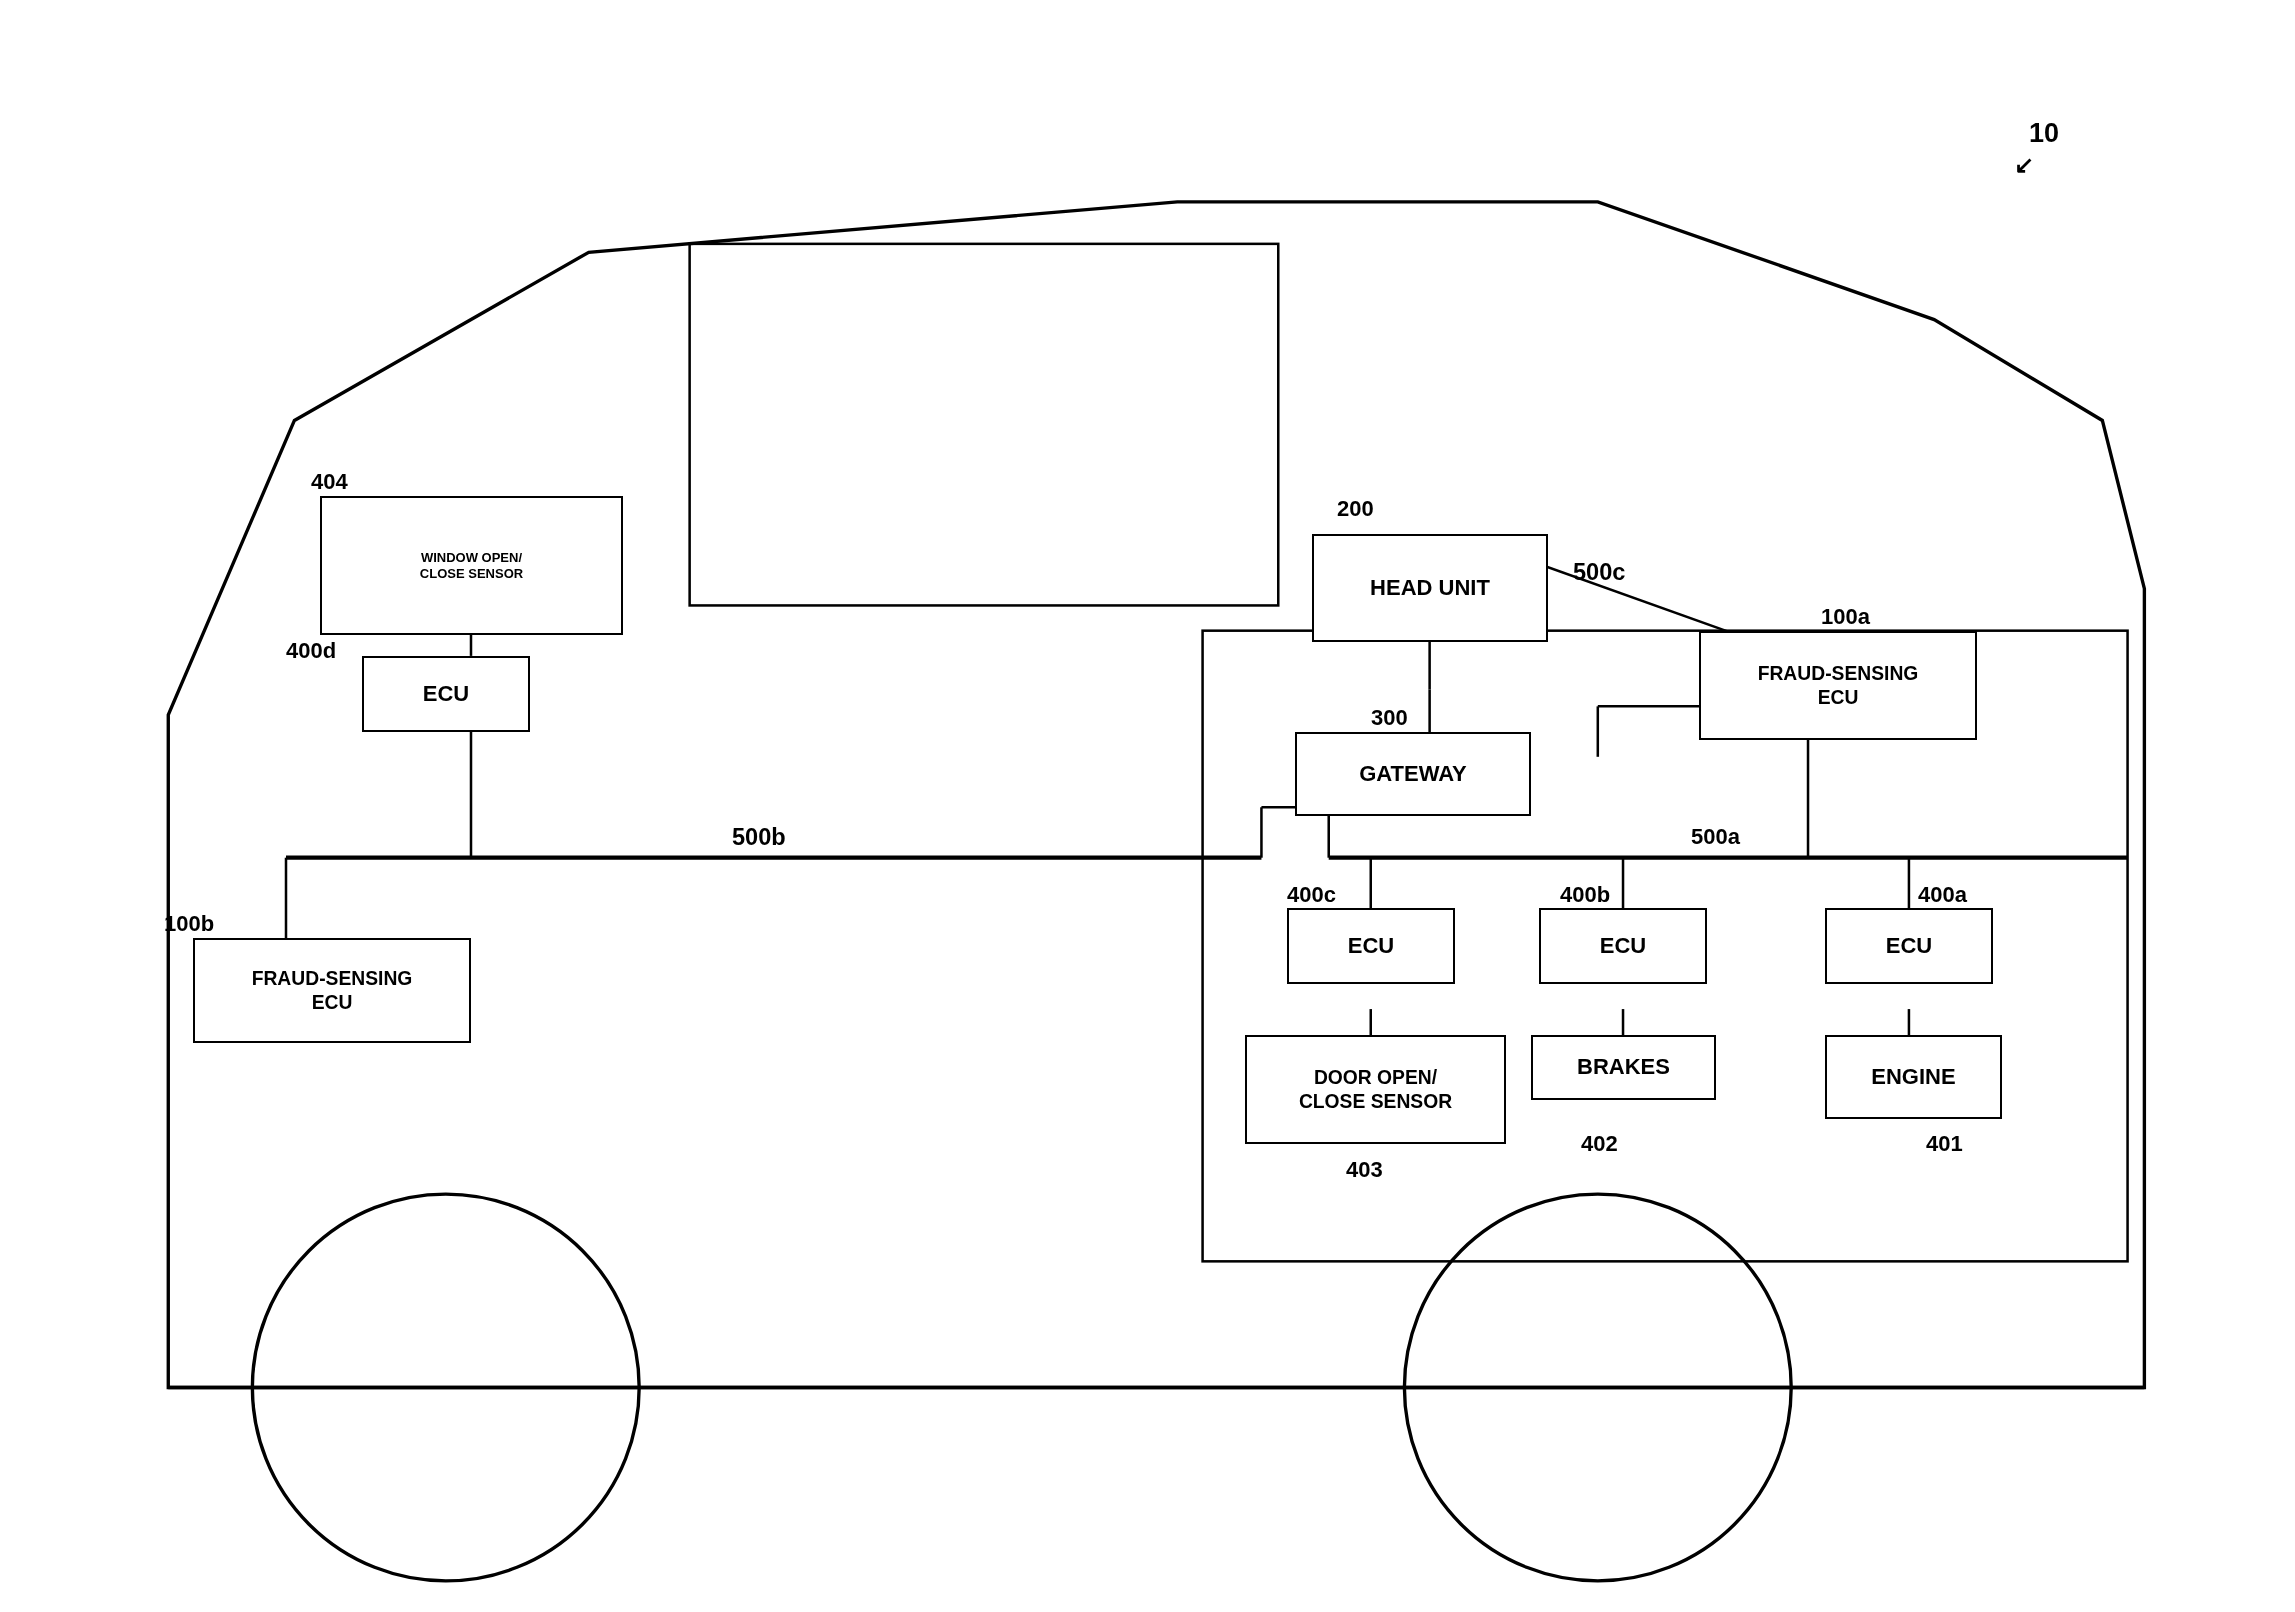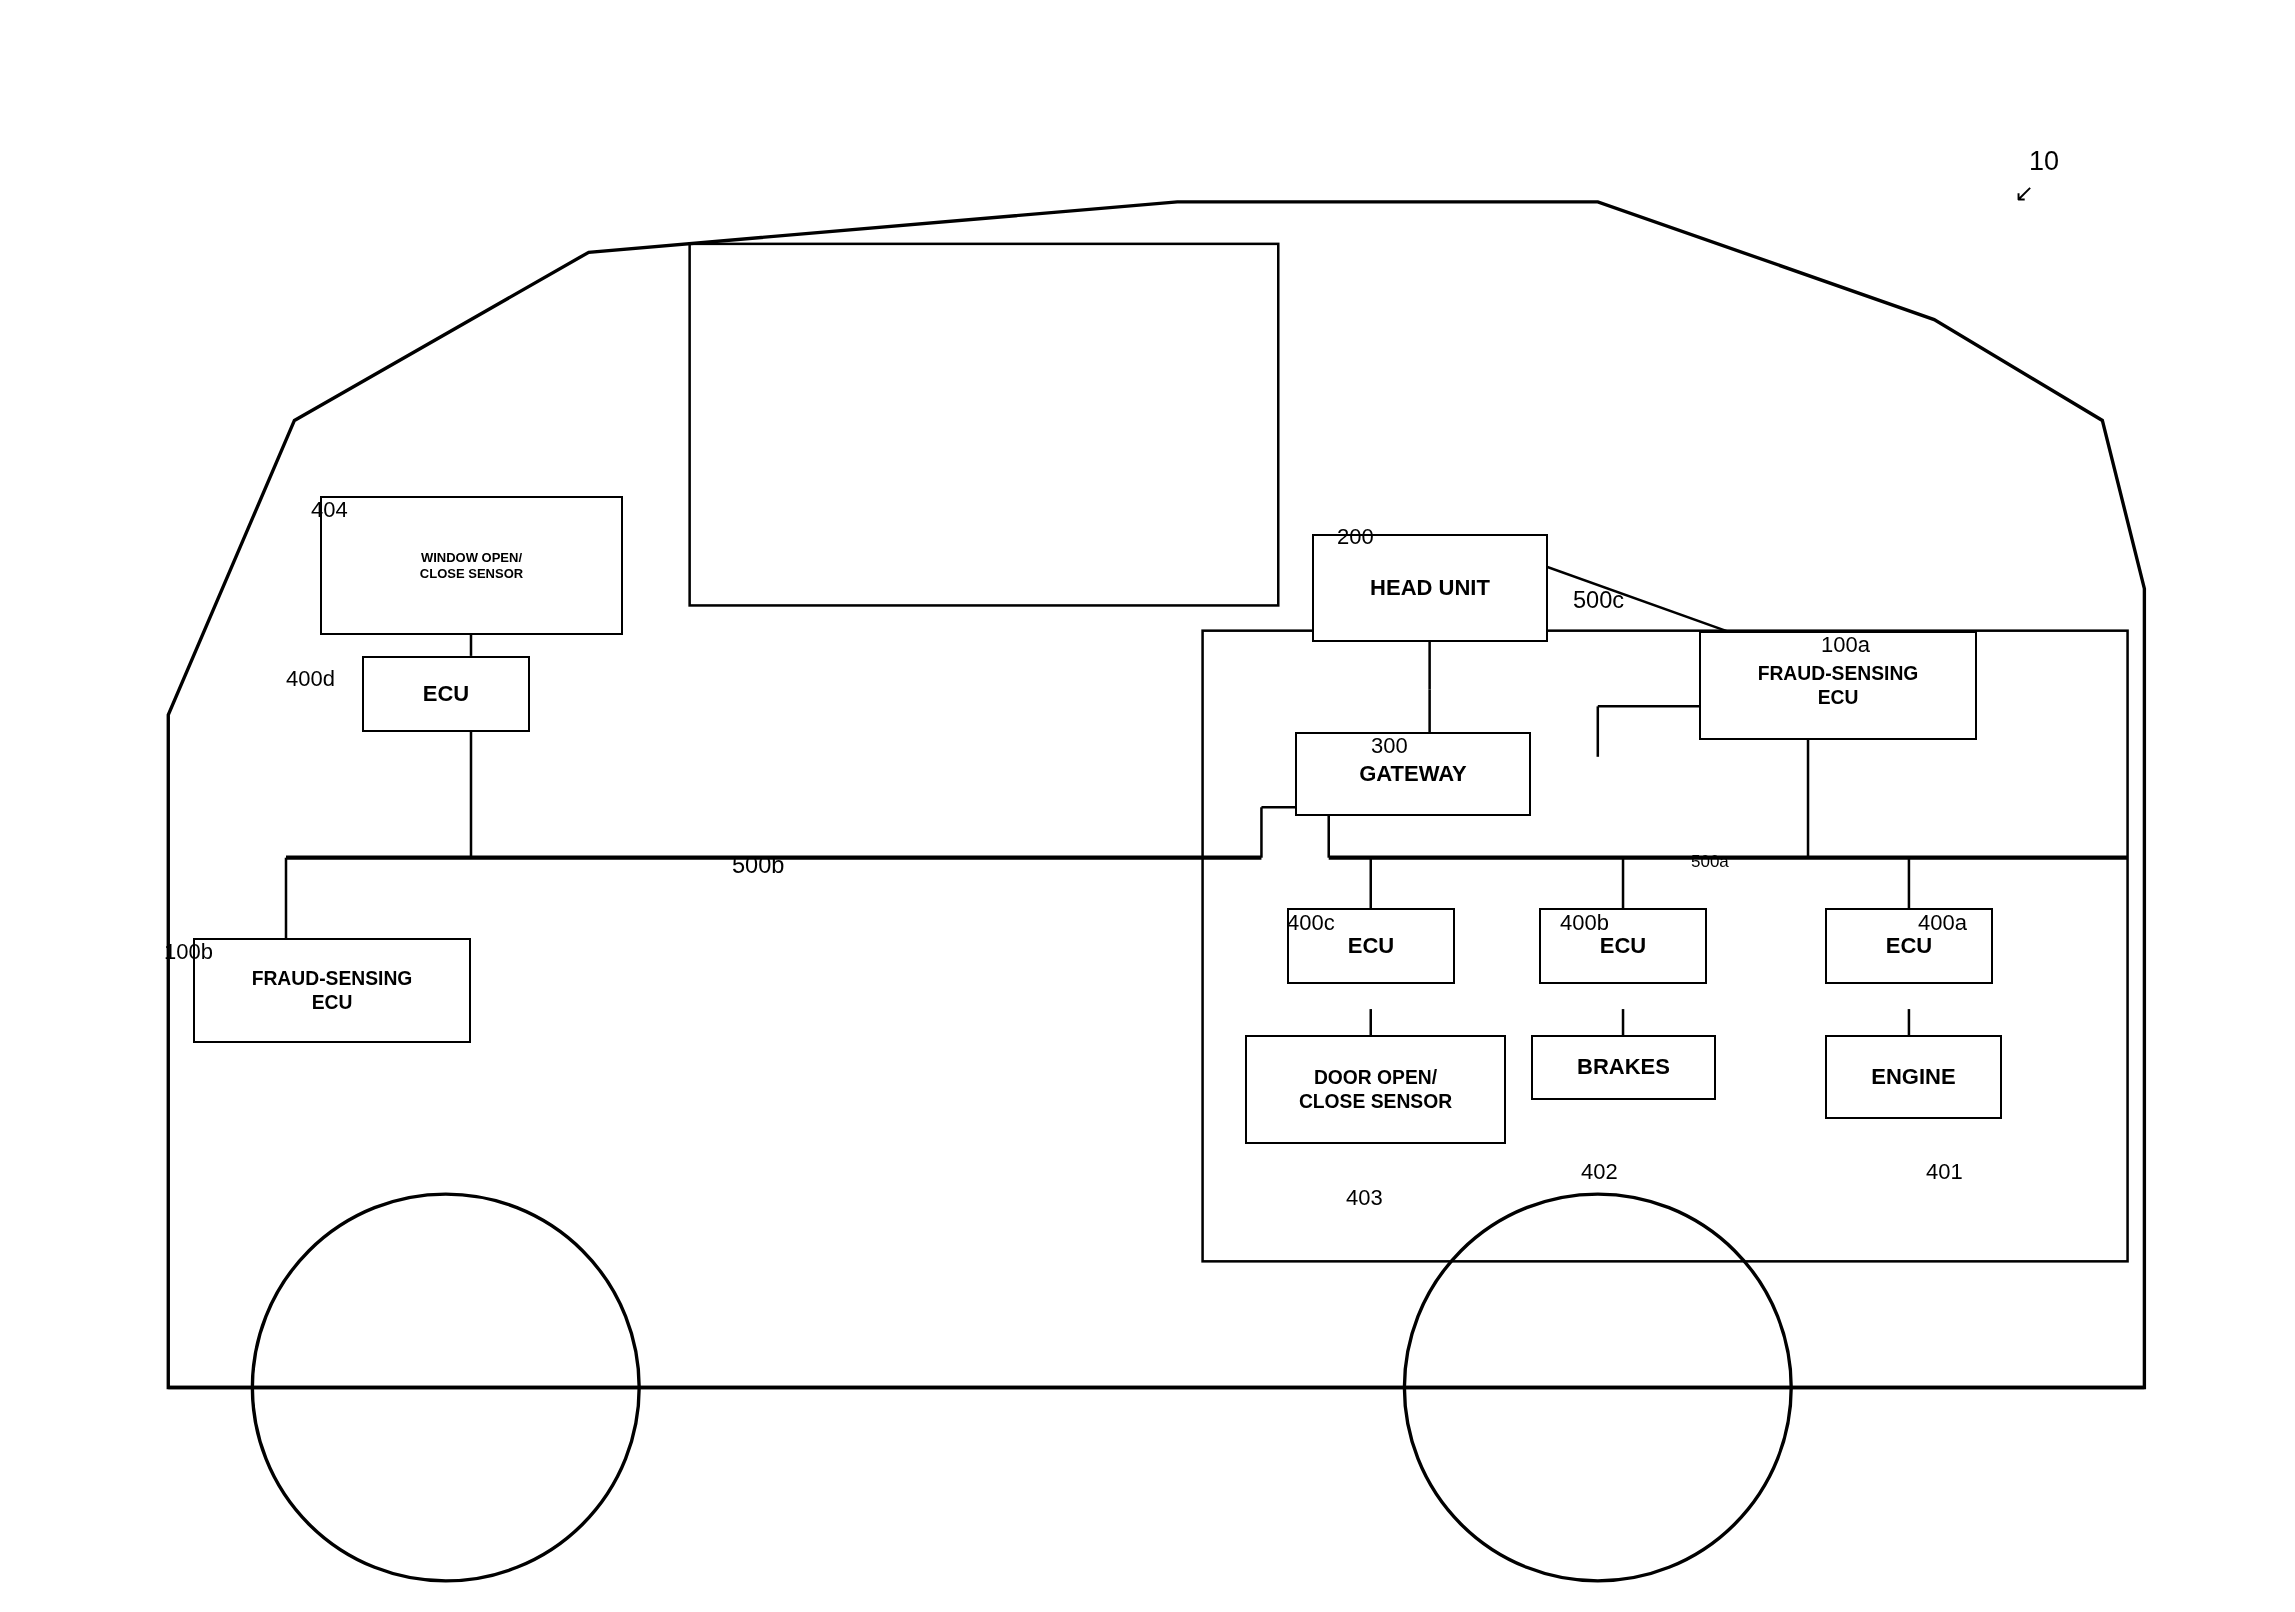--- a/index.html
+++ b/index.html
@@ -33,23 +33,22 @@
       text-align: center;
       font-size: 22px;
       font-weight: bold;
       font-family: Arial, sans-serif;
       line-height: 1.2;
     }
     .label {
       position: absolute;
       font-size: 22px;
       font-family: Arial, sans-serif;
-      font-weight: normal;
+      font-weight: bold;
       color: #000;
-      margin-top: 28px;
     }
   </style>
 </head>
 <body>
 
 <div class="diagram-container">
 
   <svg xmlns="http://www.w3.org/2000/svg" viewBox="0 0 2729 1917" width="2295" height="1612">
 
     <polygon points="
@@ -149,21 +148,21 @@
   <div class="label" style="left:1371px; top:705px;">300</div>
 
   <div class="box" style="left:1699px; top:631px; width:278px; height:109px; font-size:19.3px;">
     FRAUD-SENSING<br>ECU
   </div>
 
   <div class="label" style="left:1821px; top:604px;">100a</div>
 
   <div class="label" style="left:732px; top:824px; font-size:23.6px;">500b</div>
 
-  <div class="label" style="left:1691px; top:824px; font-size:17px;">500a</div>
+  <div class="label" style="left:1691px; top:824px; font-size:22px;">500a</div>
 
   <div class="label" style="left:1573px; top:559px; font-size:23.6px;">500c</div>
 
   <div class="box" style="left:1287px; top:908px; width:168px; height:76px;">ECU</div>
 
   <div class="label" style="left:1287px; top:882px;">400c</div>
 
   <div class="box" style="left:1245px; top:1035px; width:261px; height:109px; font-size:19.3px;">
     DOOR OPEN/<br>CLOSE SENSOR
   </div>

